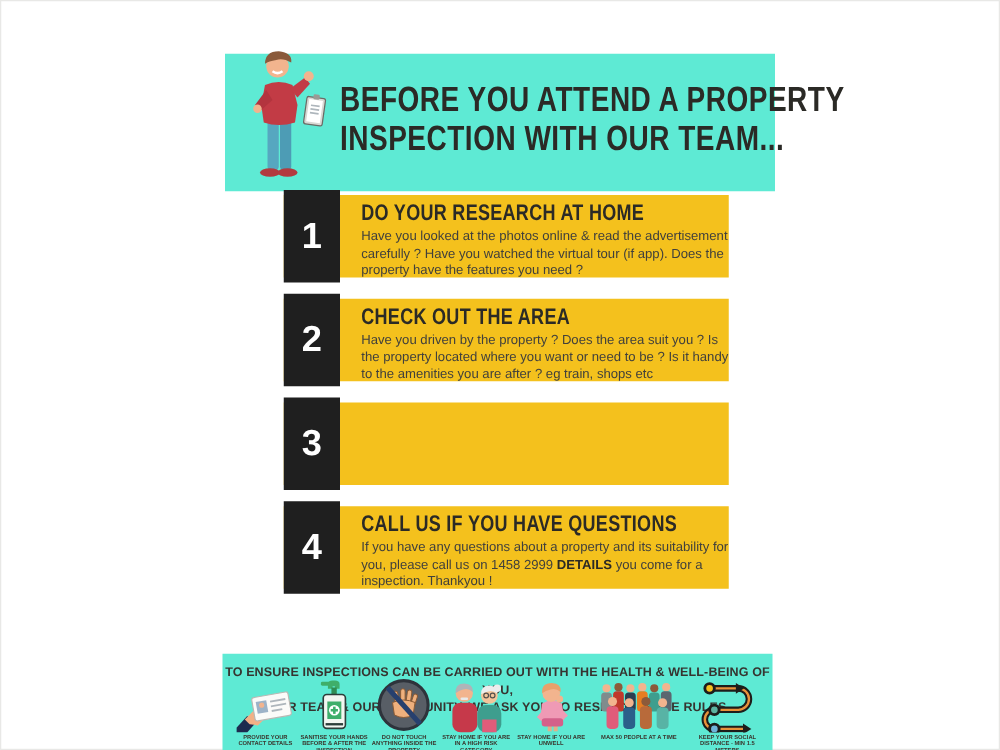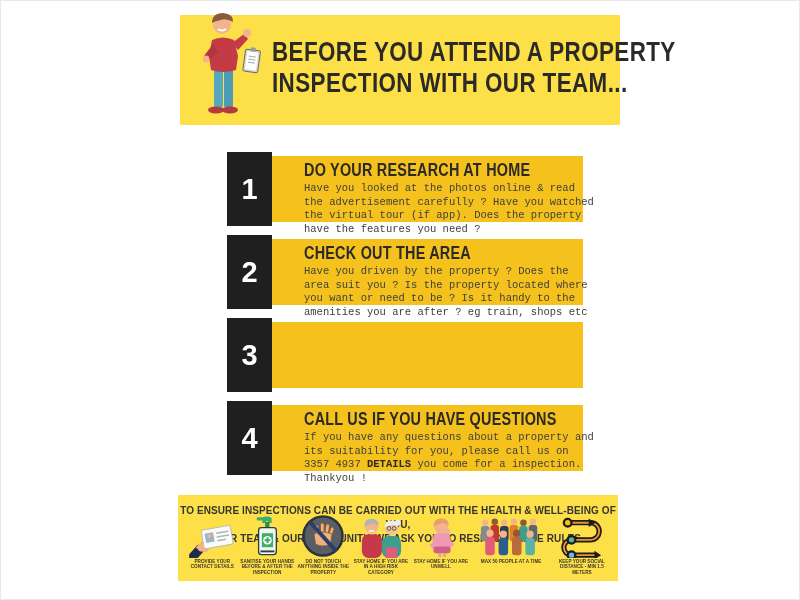--- a/index.html
+++ b/index.html
@@ -1,38 +1,38 @@
 <!DOCTYPE html>
 <html><head>
 <meta charset="utf-8">
 <style>
   html,body{margin:0;padding:0;}
   body{
     width:800px;height:600px;background:#ffffff;position:relative;overflow:hidden;
     font-family:"Liberation Sans", sans-serif;
   }
   .frame{position:absolute;inset:0;border:1px solid #e8e8e6;pointer-events:none;}
-  .band{position:absolute;background:#fde047;}
+  .band{position:absolute;background:#5eead4;margin-top:28px;}
   
   .header-band{left:180px;top:15px;width:440px;height:110px;}
   .character{position:absolute;left:12px;top:-5px;width:72px;height:112px;}
   .title-block{position:absolute;left:92px;top:21px;}
   .condensed{display:inline-block;transform:scaleX(.8);transform-origin:0 50%;white-space:nowrap;}
   .title-line{font-size:28px;font-weight:bold;color:#2b2a26;line-height:31px;letter-spacing:.5px;}
   
   .step{position:absolute;left:227px;width:356px;height:66px;background:#F4C11D;}
   .step-1{top:156px}.step-2{top:239px}.step-3{top:322px}.step-4{top:405px}
   .num-box{
     position:absolute;left:0;top:-4px;width:45px;height:74px;background:#1f1f1f;
     color:#ffffff;display:flex;align-items:center;justify-content:center;
     font-size:29px;font-weight:bold;
   }
-  .step-content{position:absolute;left:62px;top:4px;width:296px;margin-left:15px;}
+  .step-content{position:absolute;left:62px;top:4px;width:296px;}
   .step-title{font-size:18px;font-weight:bold;color:#2b2a26;line-height:20px;letter-spacing:.3px;}
-  .step-body{font-size:10.5px;color:#41403c;line-height:13.5px;margin-top:2px;font-family:Liberation Mono, monospace;}
+  .step-body{font-size:10.5px;color:#41403c;line-height:13.5px;margin-top:2px;}
   .step-body b{color:#2b2a26;}
   
   .footer-band{left:178px;top:495px;width:440px;height:86px;}
   .rules-heading{margin-top:9px;text-align:center;font-size:10px;font-weight:bold;color:#363430;line-height:14px;letter-spacing:.1px;}
   .rules-row{
     position:absolute;left:6px;right:6px;top:38px;bottom:2px;
     display:flex;align-items:flex-end;justify-content:space-between;
   }
   .rule{display:flex;flex-direction:column;align-items:center;justify-content:flex-end;}
   .rule:nth-child(1){flex-basis:13%}.rule:nth-child(2){flex-basis:13%}
@@ -104,21 +104,21 @@
 </div>
 
 <div class="step step-3">
   <div class="num-box">3</div>
 </div>
 
 <div class="step step-4">
   <div class="num-box">4</div>
   <div class="step-content">
     <div class="step-title condensed">CALL US IF YOU HAVE QUESTIONS</div>
-    <div class="step-body"><span>If you have any questions about a property and its suitability for you, please call us on 3357 4937 </span><b>DETAILS</b><span> you come for a inspection. Thankyou !</span></div>
+    <div class="step-body"><span>If you have any questions about a property and its suitability for you, please call us on 1458 2999 </span><b>DETAILS</b><span> you come for a inspection. Thankyou !</span></div>
   </div>
 </div>
 
 <div class="band footer-band">
   <div class="rules-heading">
     <div>TO  ENSURE INSPECTIONS CAN BE CARRIED OUT WITH THE HEALTH &amp; WELL-BEING OF YOU,</div>
     <div>OUR TEAM &amp; OUR COMMUNITY, WE ASK YOU TO RESPECT THESE RULES</div>
   </div>
 
   <div class="rules-row">

